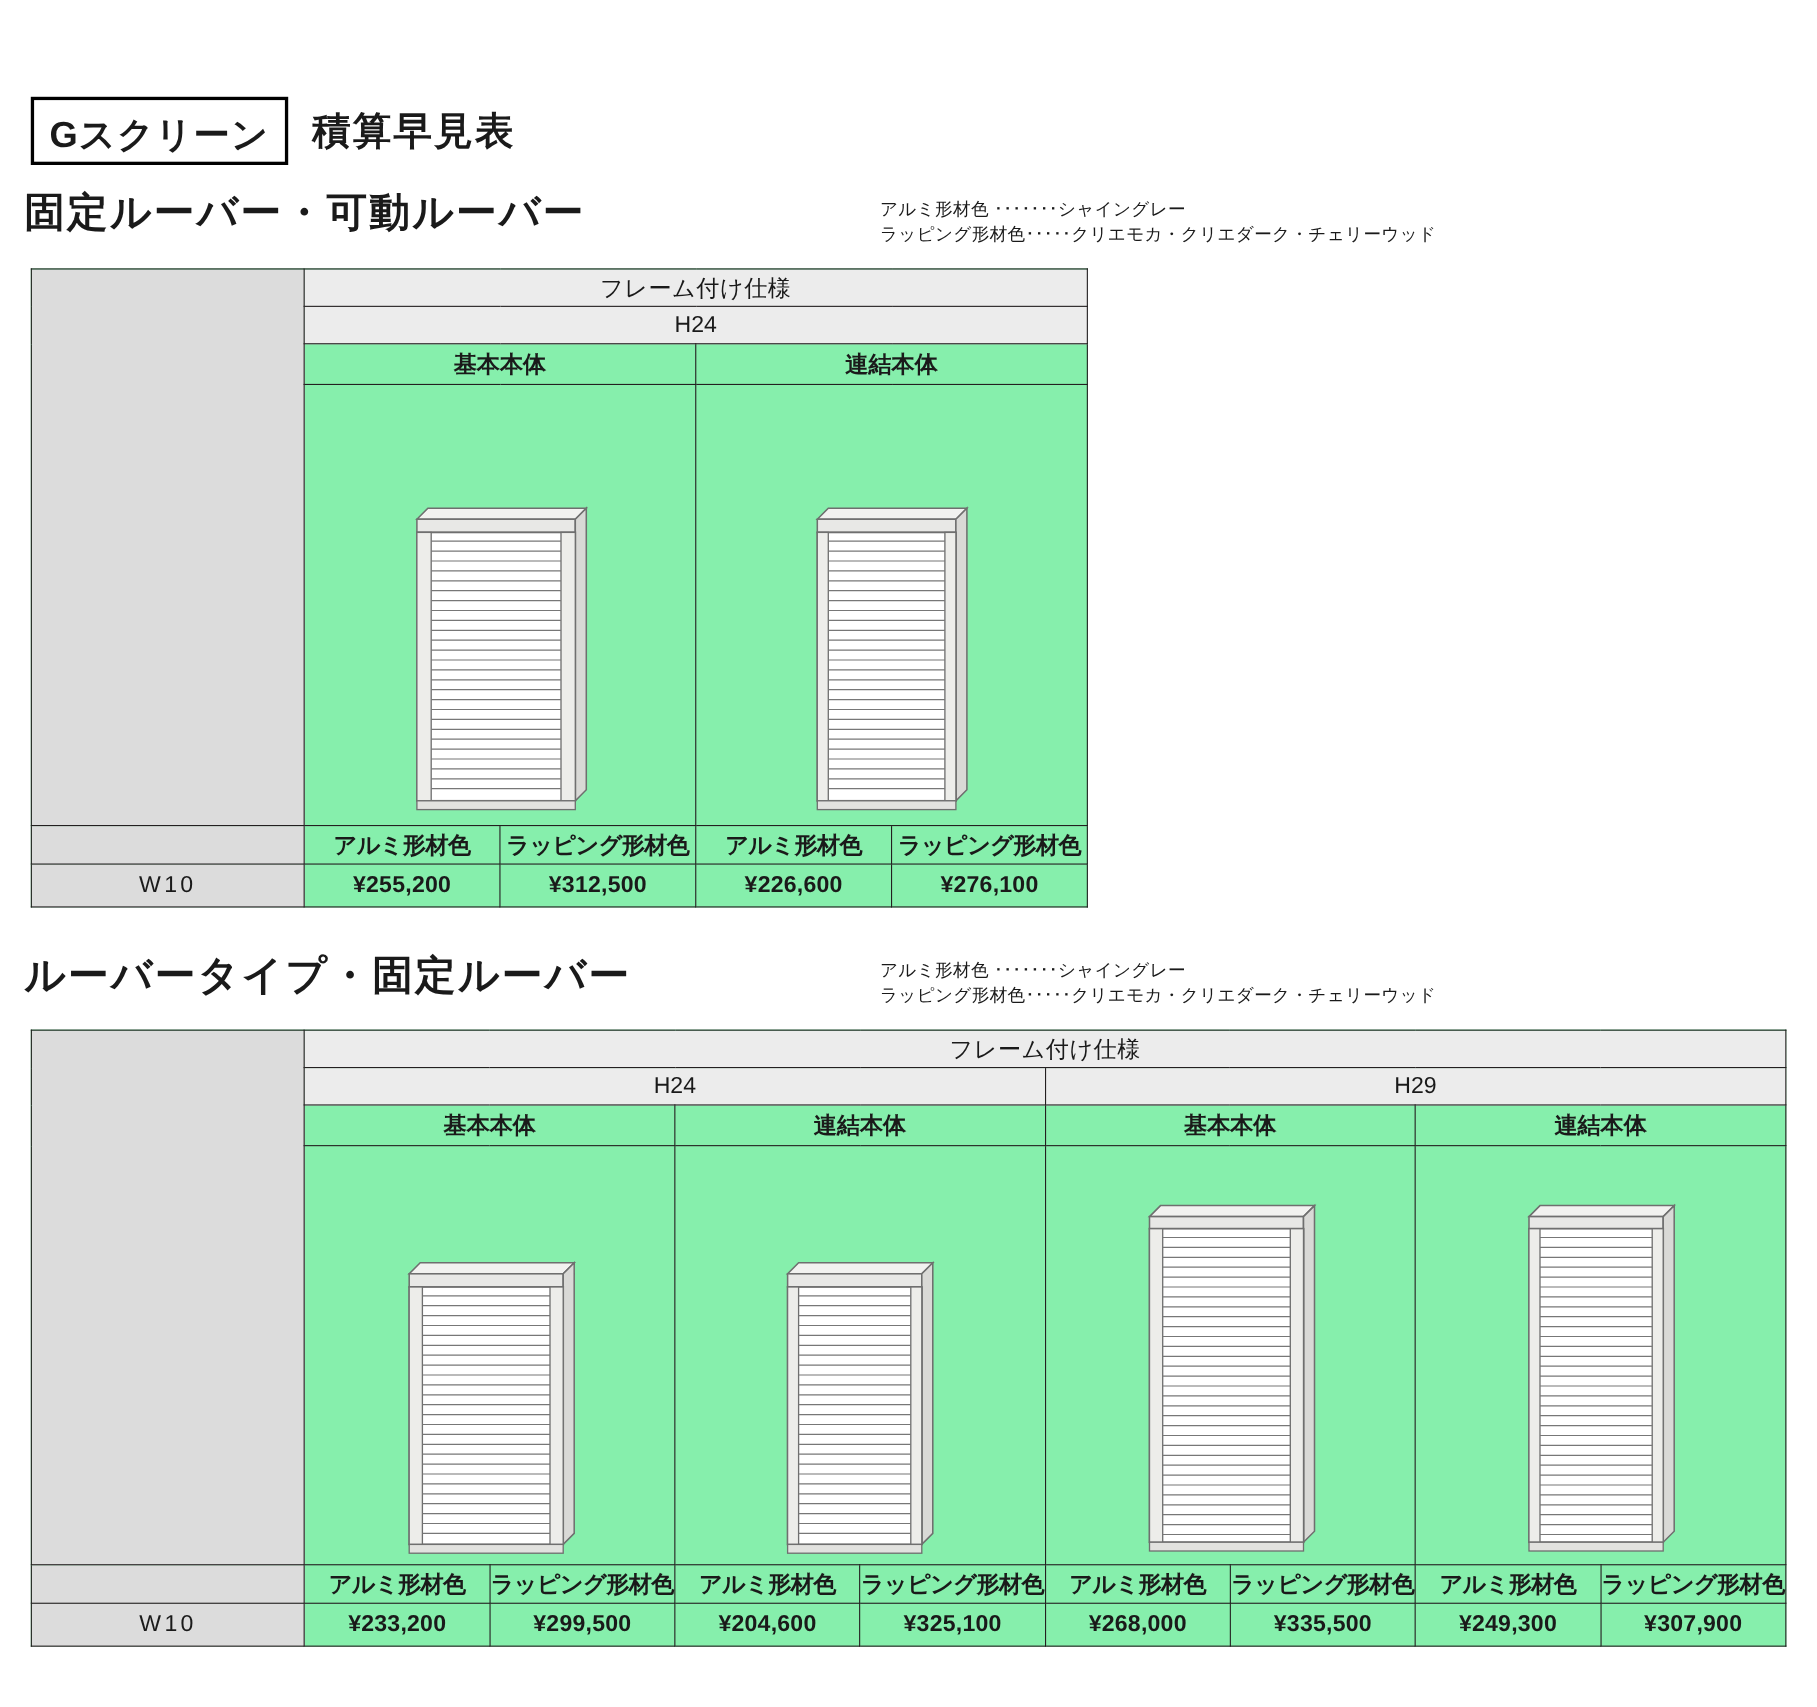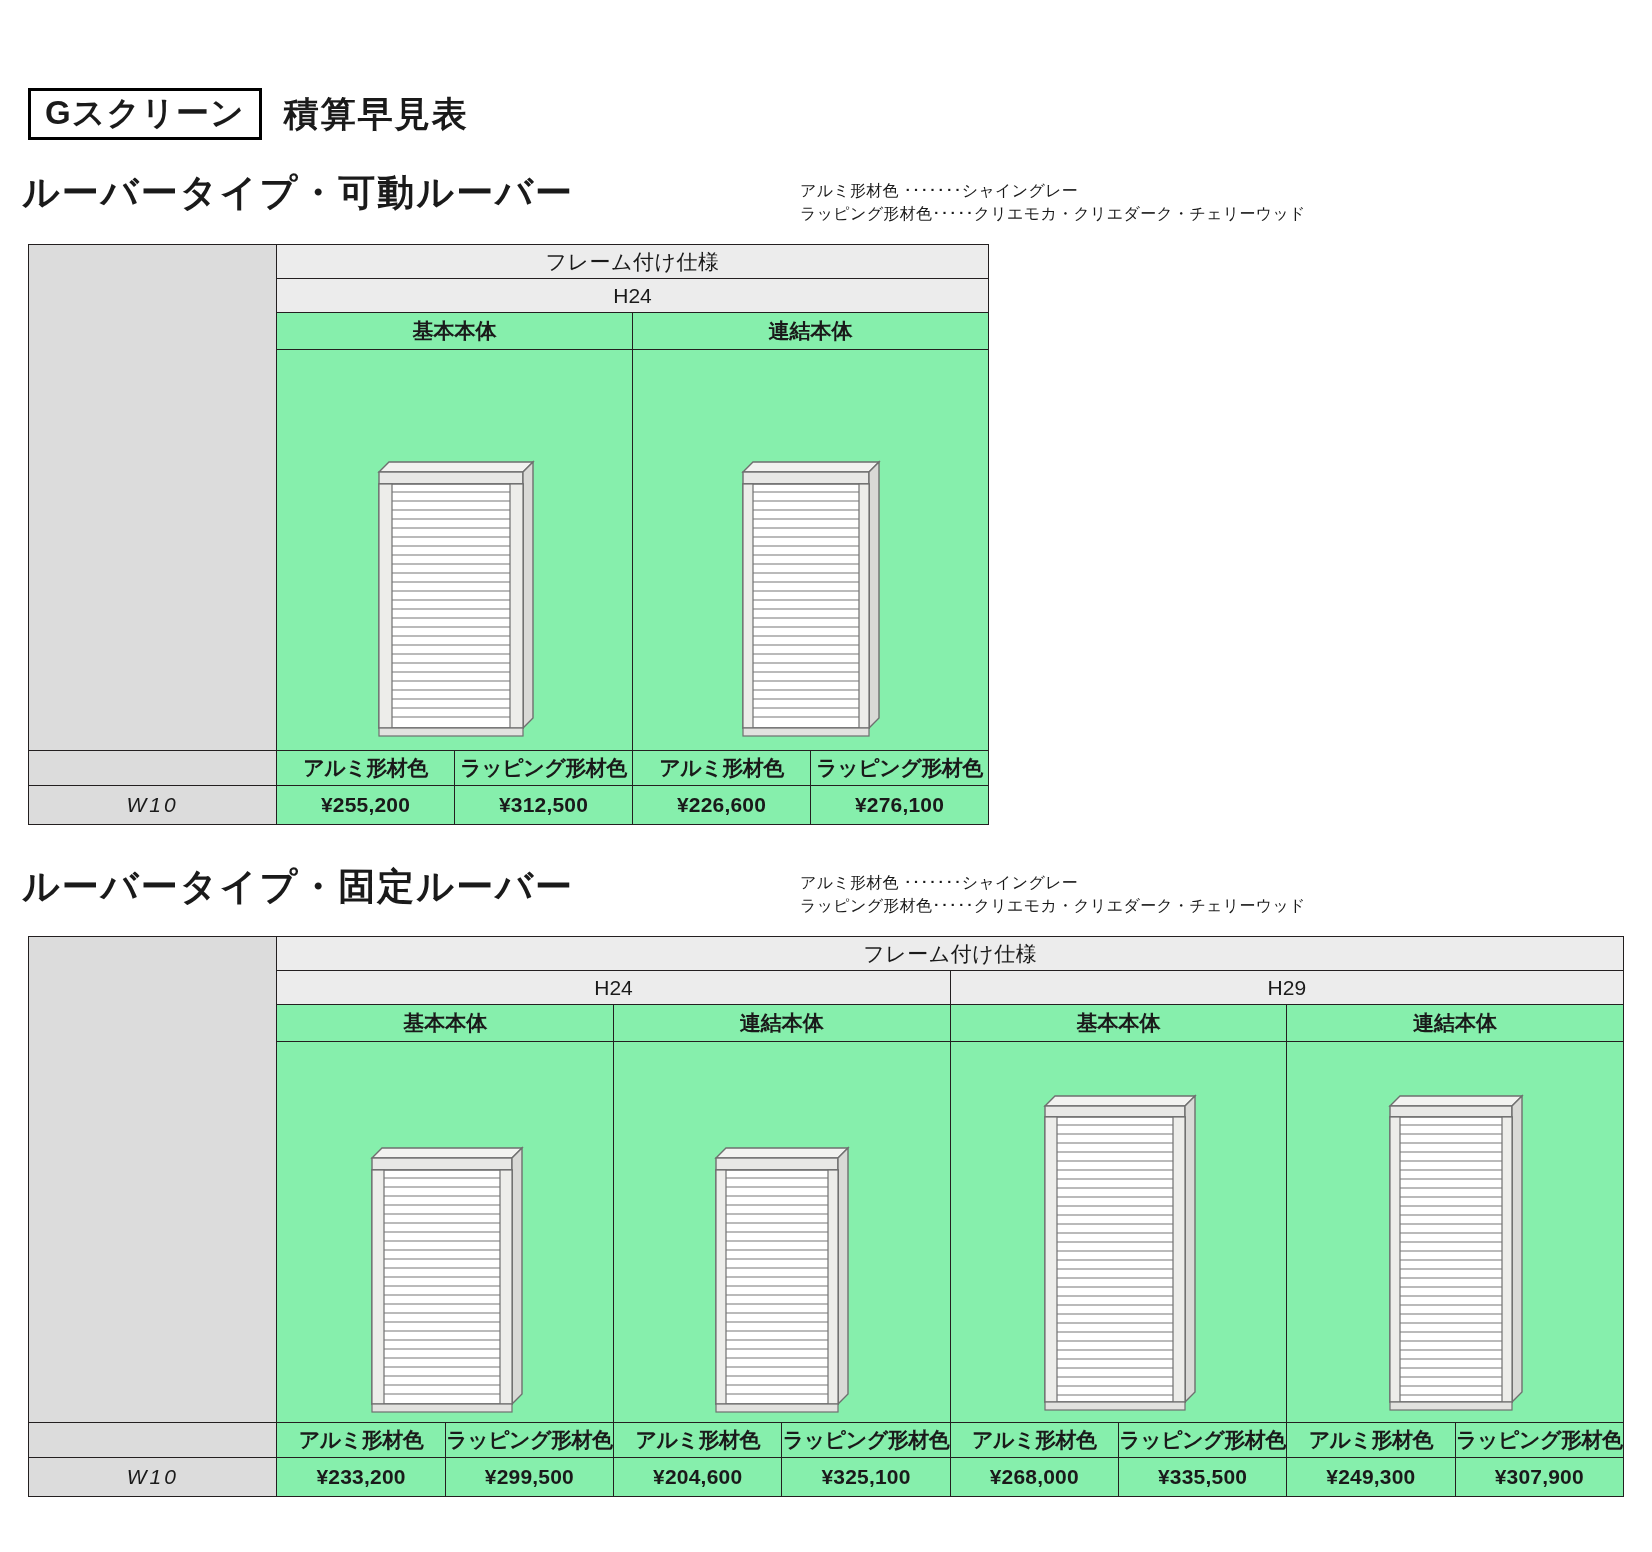--- a/index.html
+++ b/index.html
@@ -24,21 +24,21 @@
   .header{
     position:absolute;
     left:28px;
     top:88px;
     display:flex;
     align-items:center;
     gap:22px;
   }
   .badge{
     border:3px solid #000;
-    padding:5px 14px 8px 14px;
+    padding:15px 14px 8px 14px;
     font-size:33px;
     font-weight:bold;
     letter-spacing:1px;
     line-height:1;
   }
   .header-title{
     font-size:35px;
     font-weight:bold;
     letter-spacing:2px;
   }
@@ -74,21 +74,21 @@
     font-size:21px;
     color:#1a1a1a;
   }
   .grey{background:#dcdcdc;}
   .lgrey{background:#ececec;}
   .hdr-txt{font-size:21px;letter-spacing:0.5px;}
   .h-label{font-size:22px;}
   .sub-hdr{font-size:21.5px;font-weight:bold;}
   .colorhdr{font-size:20px;font-weight:bold;letter-spacing:-0.5px;margin-top:28px;}
   .price{font-size:25px;font-weight:bold;letter-spacing:0.2px;}
-  .wlabel{font-size:22px;letter-spacing:3px;font-style:italic;}
+  .wlabel{font-size:22px;letter-spacing:3px;}
 
   
   .cellimg{
     position:relative;
     height:100%;
     display:flex;
     align-items:flex-end;
     justify-content:center;
   }
   .louver{
@@ -99,21 +99,21 @@
 </head>
 <body>
 
 <div class="page">
 
   <div class="header">
     <div class="badge">Gスクリーン</div>
     <div class="header-title">積算早見表</div>
   </div>
 
-  <div class="sec-title" style="left:22px; top:168px;">ルーバータイプ・可動ルーバー</div>
+  <div class="sec-title" style="left:22px; top:168px;">固定ルーバー・可動ルーバー</div>
   <div class="sec-notes" style="left:800px; top:180px;">
     <div>アルミ形材色 ･･･････シャイングレー</div>
     <div>ラッピング形材色･････クリエモカ・クリエダーク・チェリーウッド</div>
   </div>
 
   <table class="tbl" style="left:28px; top:244px; width:960px;">
     <colgroup>
       <col style="width:248px">
       <col style="width:178px">
       <col style="width:178px">

